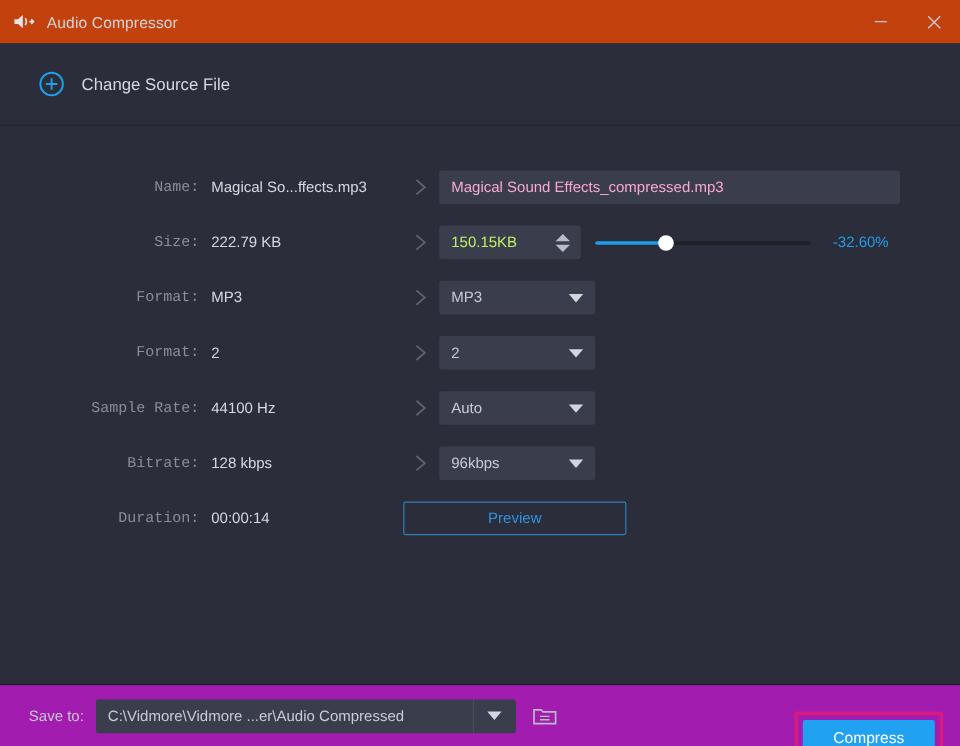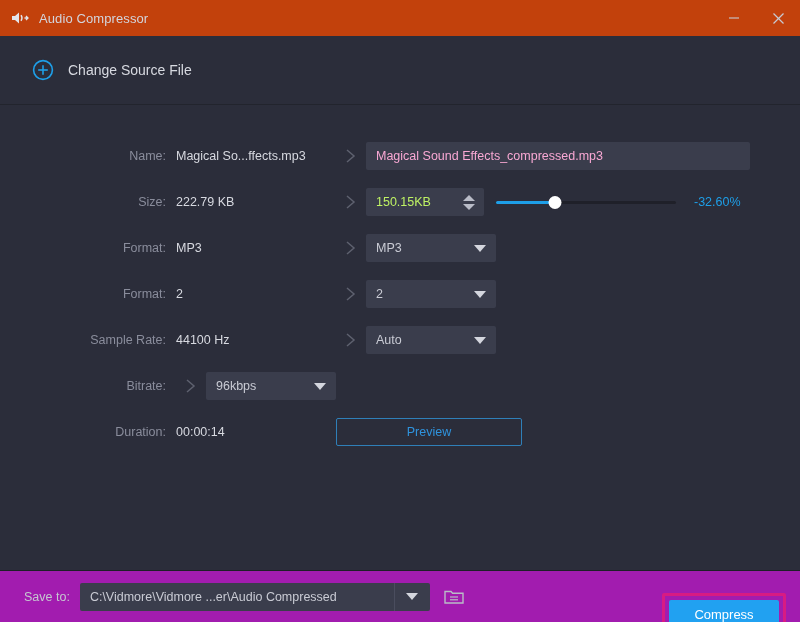--- a/index.html
+++ b/index.html
@@ -104,20 +104,21 @@
   }
 
   .col-label {
     width: 176px;
     text-align: right;
     font-size: 12.5px;
     color: #8a8d9c;
     padding-right: 10px;
     flex: 0 0 176px;
     white-space: nowrap;
+    font-family: Liberation Mono, monospace;
   }
 
   .col-value {
     width: 160px;
     flex: 0 0 160px;
     font-size: 12.5px;
     color: #d7d9e0;
     white-space: nowrap;
     overflow: hidden;
   }
@@ -482,20 +483,21 @@
         <div class="col-field">
           <div class="select-box">
             <span class="select-text">Auto</span>
             <span class="select-caret"></span>
           </div>
         </div>
       </div>
 
       <div class="row">
         <div class="col-label">Bitrate:</div>
+        <div class="col-value">128 kbps</div>
         <div class="col-arrow">
           <svg width="14" height="18" viewBox="0 0 14 18">
               <polyline points="3,3 10,9 3,15" fill="none" stroke="#5e616f" stroke-width="1.5"></polyline>
             </svg>
         </div>
         <div class="col-field">
           <div class="select-box">
             <span class="select-text">96kbps</span>
             <span class="select-caret"></span>
           </div>

